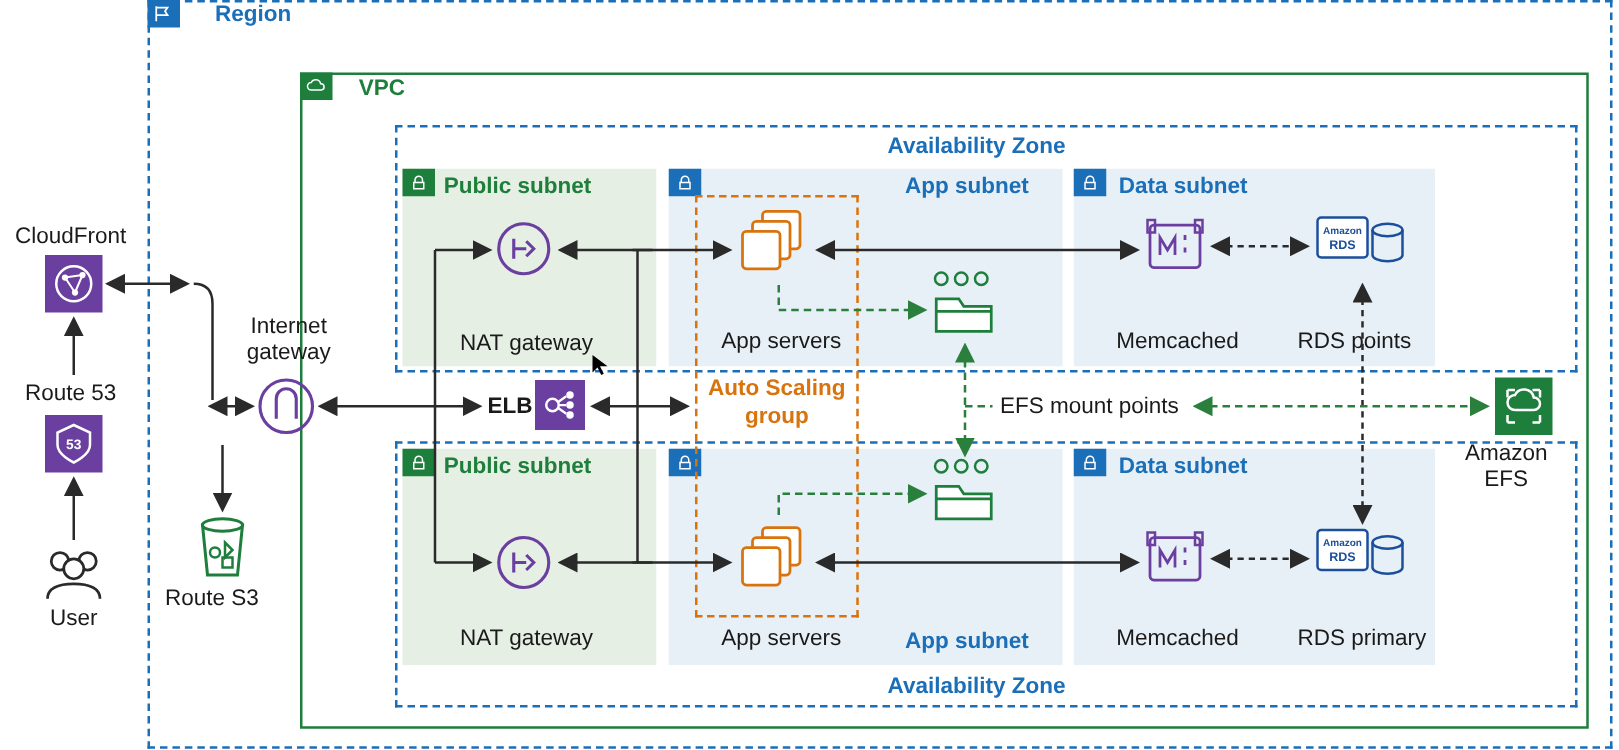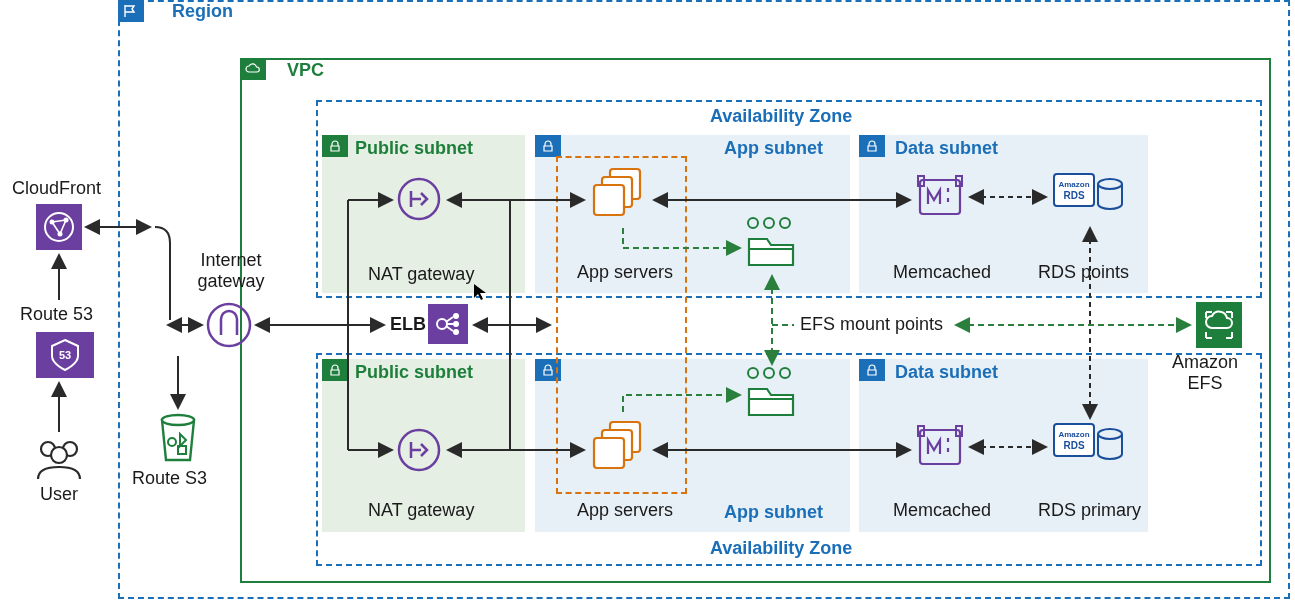--- a/index.html
+++ b/index.html
@@ -196,20 +196,21 @@
     <rect x="2" y="2" width="40" height="32" rx="3" stroke="#1b4f9c" stroke-width="2" fill="#fff"></rect>
     <text x="22" y="15" text-anchor="middle" font-size="8" fill="#1b4f9c" font-weight="700">Amazon</text>
     <text x="22" y="27" text-anchor="middle" font-size="10" fill="#1b4f9c" font-weight="700">RDS</text>
     <ellipse cx="58" cy="12" rx="12" ry="5" stroke="#1b4f9c" stroke-width="2" fill="none"></ellipse>
     <path d="M46 12v20a12 5 0 0024 0V12" stroke="#1b4f9c" stroke-width="2" fill="none"></path>
   </svg>
 </div>
 <div class="label" style="left:1038px; top:500px;">RDS primary</div>
 
 <div class="box dashed" style="left:556px; top:156px; width:131px; height:338px; border-color:#d9730d;"></div>
+<div class="label title" style="left:564px; top:300px; color:#d9730d; text-align:center; width:115px; white-space:normal; line-height:1.2;"><span>Auto Scaling group</span></div>
 
 <div class="label" style="left:390px; top:314px;font-weight:bold;">ELB</div>
 <div class="icon purple" style="left:428px; top:304px; width:40px; height:40px;">
   <svg width="28" height="28" viewBox="0 0 28 28">
         <circle cx="8" cy="14" r="5" stroke="#fff" stroke-width="2" fill="none"></circle>
         <circle cx="22" cy="6" r="3" fill="#fff"></circle>
         <circle cx="22" cy="14" r="3" fill="#fff"></circle>
         <circle cx="22" cy="22" r="3" fill="#fff"></circle>
         <path d="M12 12l7-5M13 14h6M12 16l7 5" stroke="#fff" stroke-width="1.8"></path>
       </svg>
@@ -239,21 +240,21 @@
   <svg width="34" height="34" viewBox="0 0 34 34">
         <circle cx="17" cy="17" r="14" stroke="#fff" stroke-width="2" fill="none"></circle>
         <circle cx="10" cy="12" r="2.5" fill="#fff"></circle>
         <circle cx="24" cy="10" r="2.5" fill="#fff"></circle>
         <circle cx="18" cy="24" r="2.5" fill="#fff"></circle>
         <path d="M10 12l14-2M10 12l8 12M24 10l-6 14" stroke="#fff" stroke-width="1.6"></path>
       </svg>
 </div>
 
 <div class="label" style="left:20px; top:304px;">Route 53</div>
-<div class="icon purple" style="left:36px; top:332px; width:58px; height:46px;">
+<div class="icon purple" style="left:36px; top:332px; width:46px; height:46px;">
   <svg width="34" height="34" viewBox="0 0 34 34">
         <path d="M17 2l13 6v10c0 8-13 14-13 14S4 26 4 18V8z" stroke="#fff" stroke-width="2" fill="none"></path>
         <text x="17" y="21" text-anchor="middle" font-size="11" fill="#fff" font-weight="700">53</text>
       </svg>
 </div>
 
 <div class="icon" style="left:32px; top:437px; width:54px; height:44px;">
   <svg width="54" height="44" viewBox="0 0 54 44">
     <circle cx="16" cy="12" r="7" stroke="#2a2a2a" stroke-width="2.2" fill="none"></circle>
     <circle cx="38" cy="12" r="7" stroke="#2a2a2a" stroke-width="2.2" fill="none"></circle>

